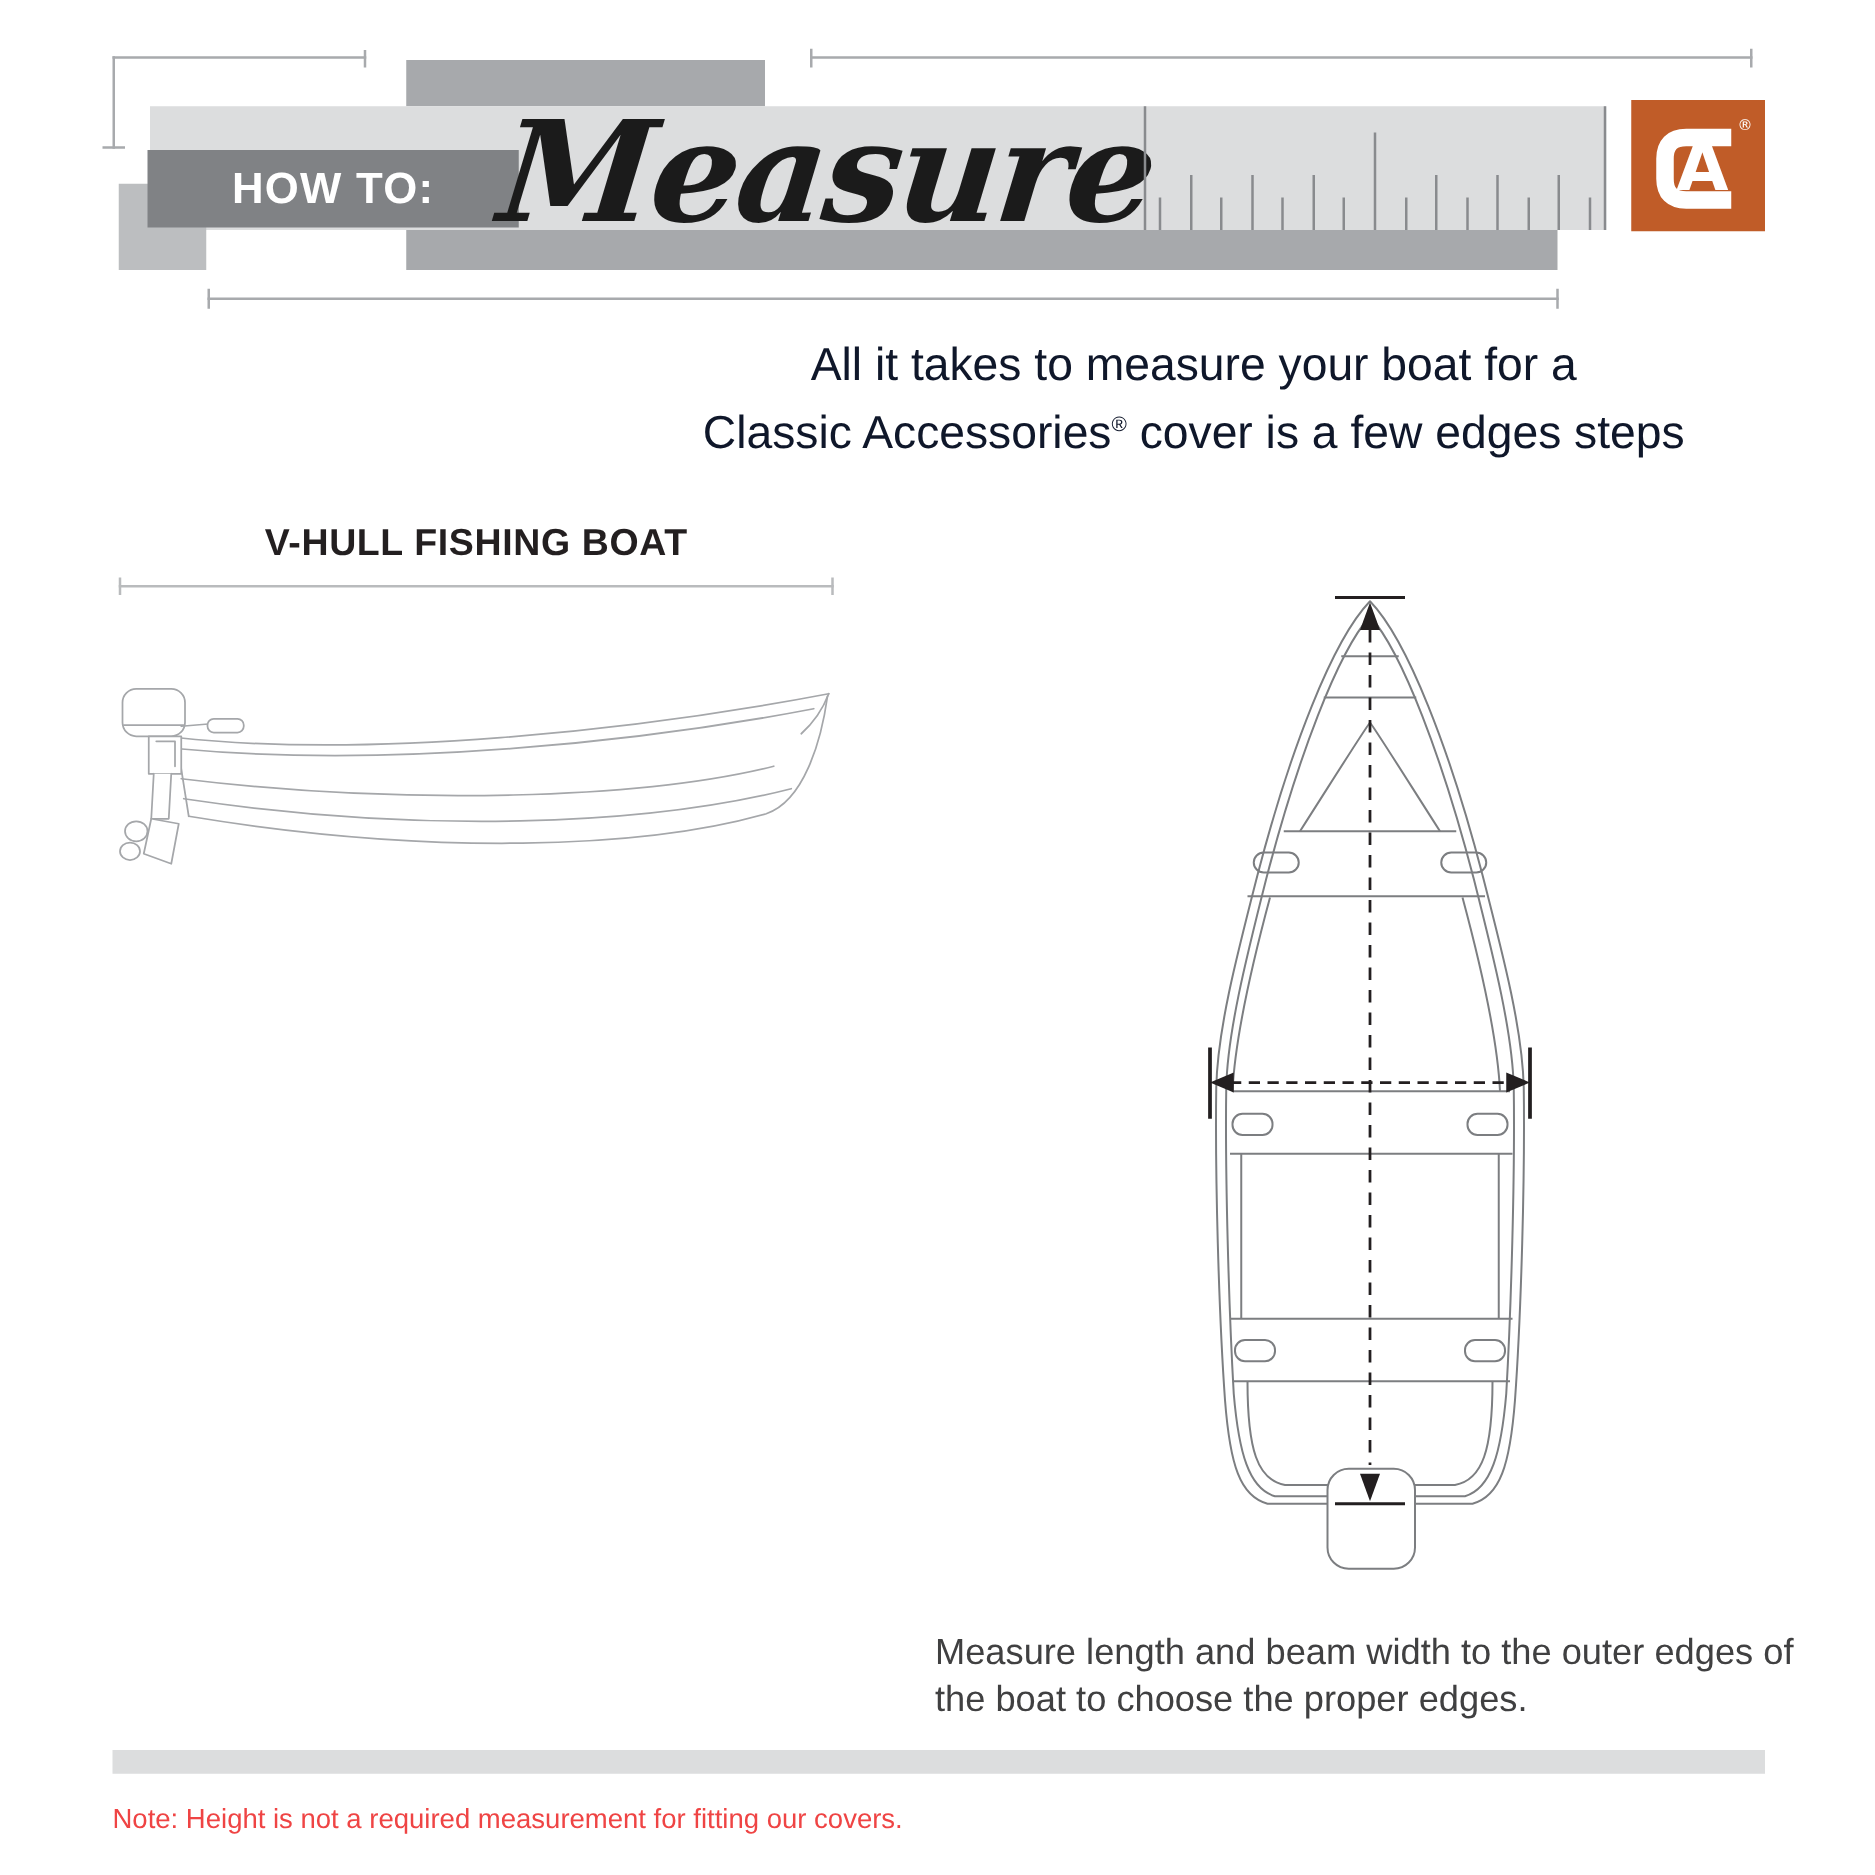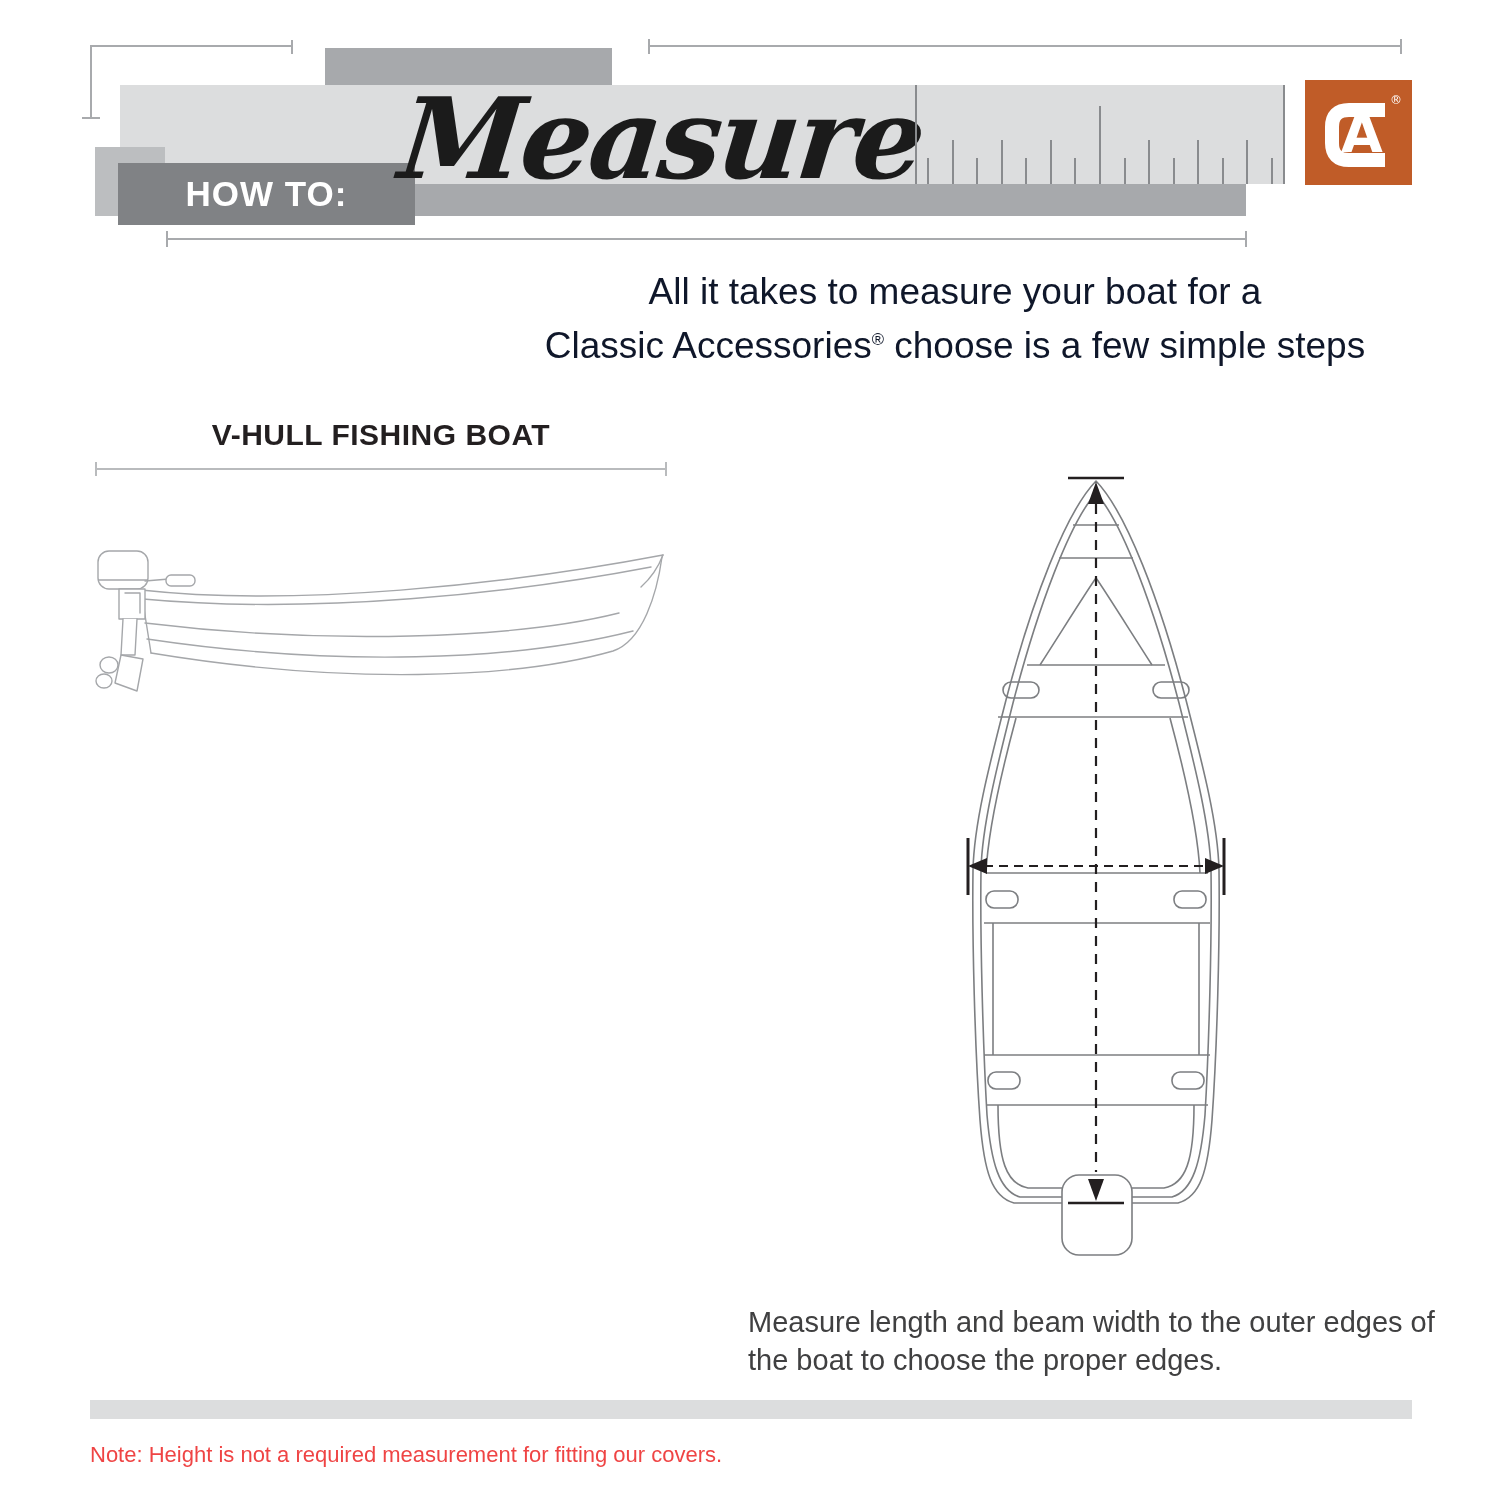--- a/index.html
+++ b/index.html
@@ -6,21 +6,21 @@
   #canvas{position:relative;width:1500px;height:1500px;background:#fff;overflow:hidden;
           font-family:"Liberation Sans",sans-serif;color:#414042;}
   .abs{position:absolute;}
 
   
   .band-light{left:120px;top:85px;width:1165px;height:99px;background:#DCDDDE;}
   .rect-top-dark{left:325px;top:48px;width:287px;height:37px;background:#A7A9AC;}
   .band-bottom-dark{left:325px;top:184px;width:921px;height:32px;background:#A7A9AC;}
   .accent-square{left:95px;top:147px;width:70px;height:69px;background:#BCBEC0;}
   .kicker-box{left:118px;top:120px;width:297px;height:62px;background:#808285;
-              display:flex;align-items:center;justify-content:center;margin-top:43px;}
+              display:flex;align-items:center;justify-content:center;}
   .kicker-box span{color:#fff;font-weight:700;font-size:35px;letter-spacing:1px;}
   .script-title{left:400px;top:64px;width:510px;height:160px;text-align:center;
                 font-family:"DejaVu Serif",serif;font-style:italic;font-weight:700;
                 font-size:112px;line-height:150px;color:#1B1B1B;
                 transform:skewX(-6deg);letter-spacing:-3px;}
   
   .ruler{left:915px;top:85px;width:370px;height:99px;border-left:2px solid #898B8E;
          border-right:2px solid #898B8E;display:flex;align-items:flex-end;
          justify-content:space-between;padding:0 10px;box-sizing:border-box;}
   .tick{width:2px;background:#898B8E;}
@@ -103,21 +103,21 @@
   <div class="abs dim h-line" style="left:648px;top:45px;width:754px;"></div>
   <div class="abs dim v-line" style="left:648px;top:39px;height:15px;"></div>
   <div class="abs dim v-line" style="left:1400px;top:39px;height:15px;"></div>
 
   <div class="abs dim h-line" style="left:166px;top:238px;width:1081px;"></div>
   <div class="abs dim v-line" style="left:166px;top:231px;height:16px;"></div>
   <div class="abs dim v-line" style="left:1245px;top:231px;height:16px;"></div>
 
   <div class="abs intro">
     <div>All it takes to measure your boat for a</div>
-    <div><span>Classic Accessories</span><sup>®</sup><span> choose is a few simple steps</span></div>
+    <div><span>Classic Accessories</span><sup>®</sup><span> cover is a few edges steps</span></div>
   </div>
 
   <div class="abs boat-label">V-HULL FISHING BOAT</div>
   <div class="abs measure-line"></div>
 
   <svg class="abs" style="left:85px;top:535px;" width="590" height="175" viewBox="0 0 590 175">
     <g fill="none" stroke="#A5A7AA" stroke-width="1.4" stroke-linejoin="round" stroke-linecap="round">
 
       <path d="M56,55 C 210,72 420,50 578,20"></path>
       <path d="M58,64 C 230,80 430,58 566,32"></path>

